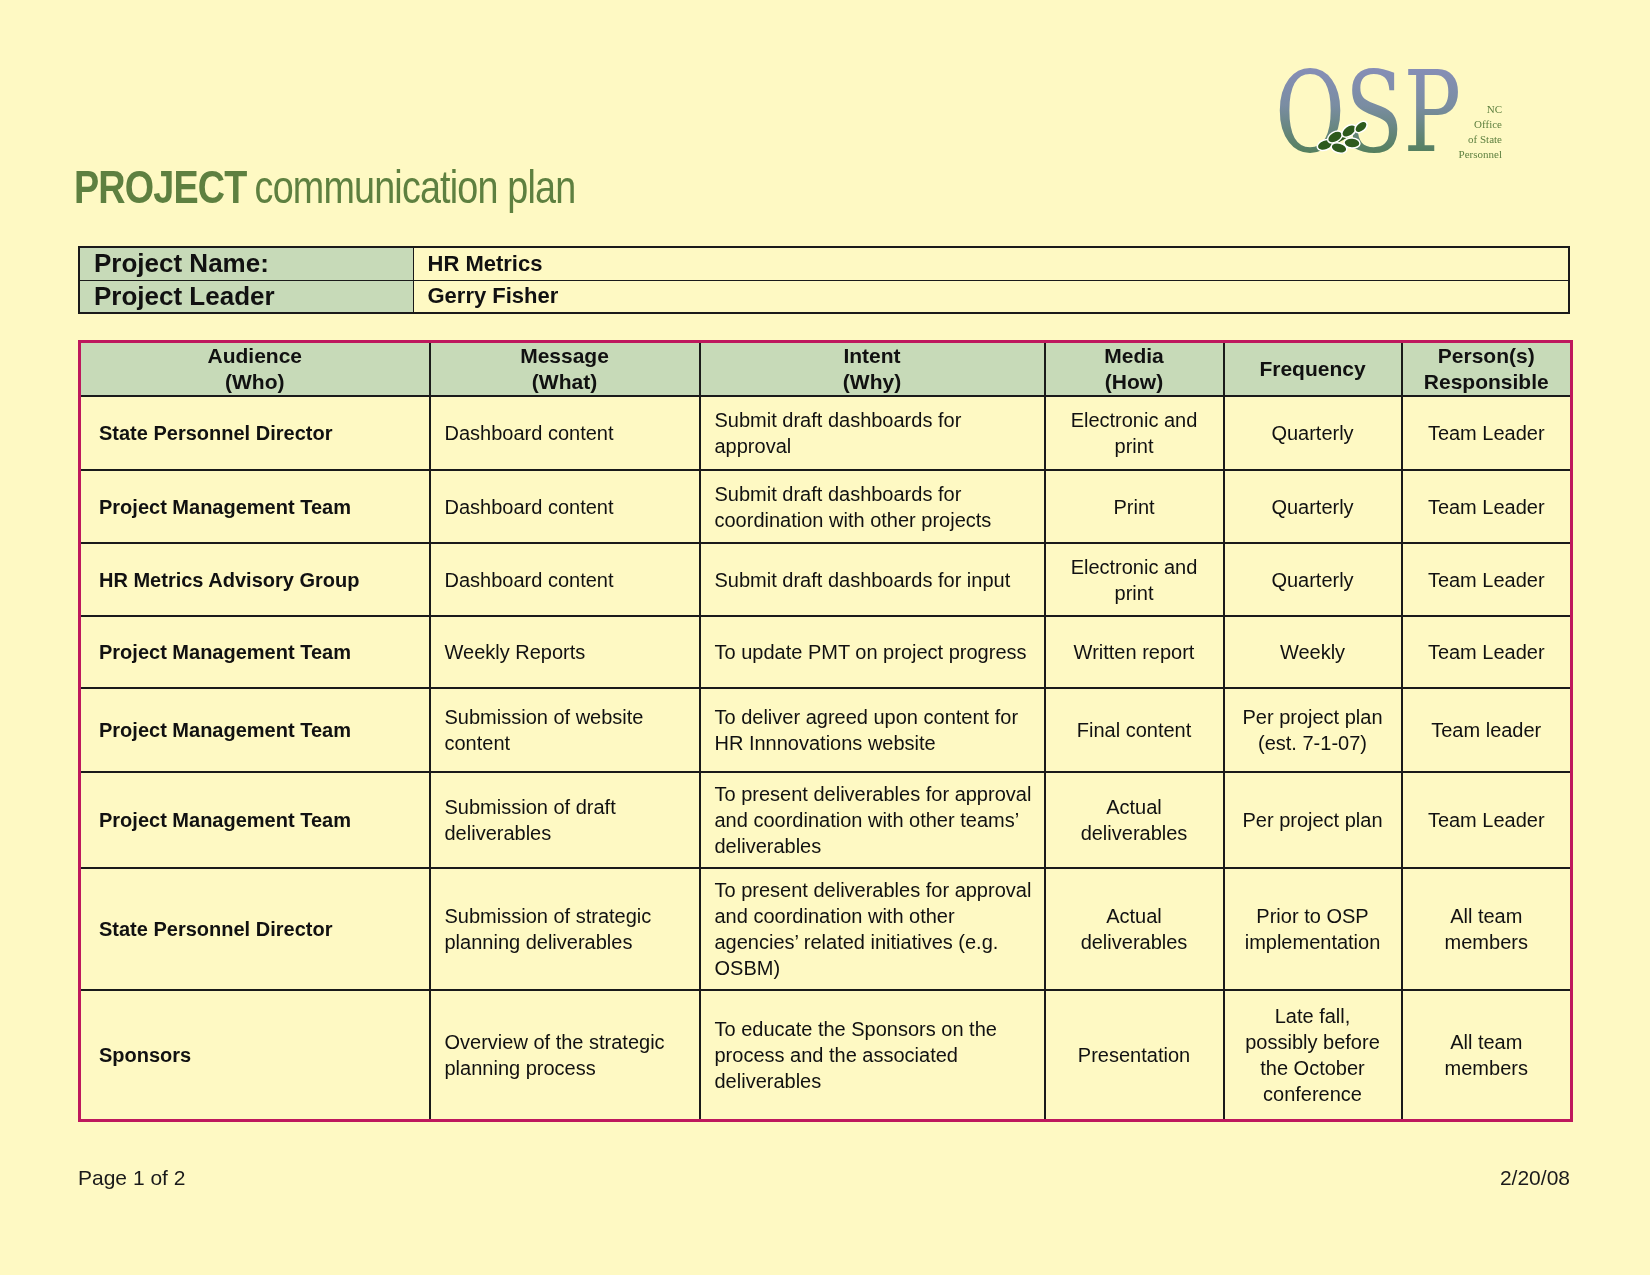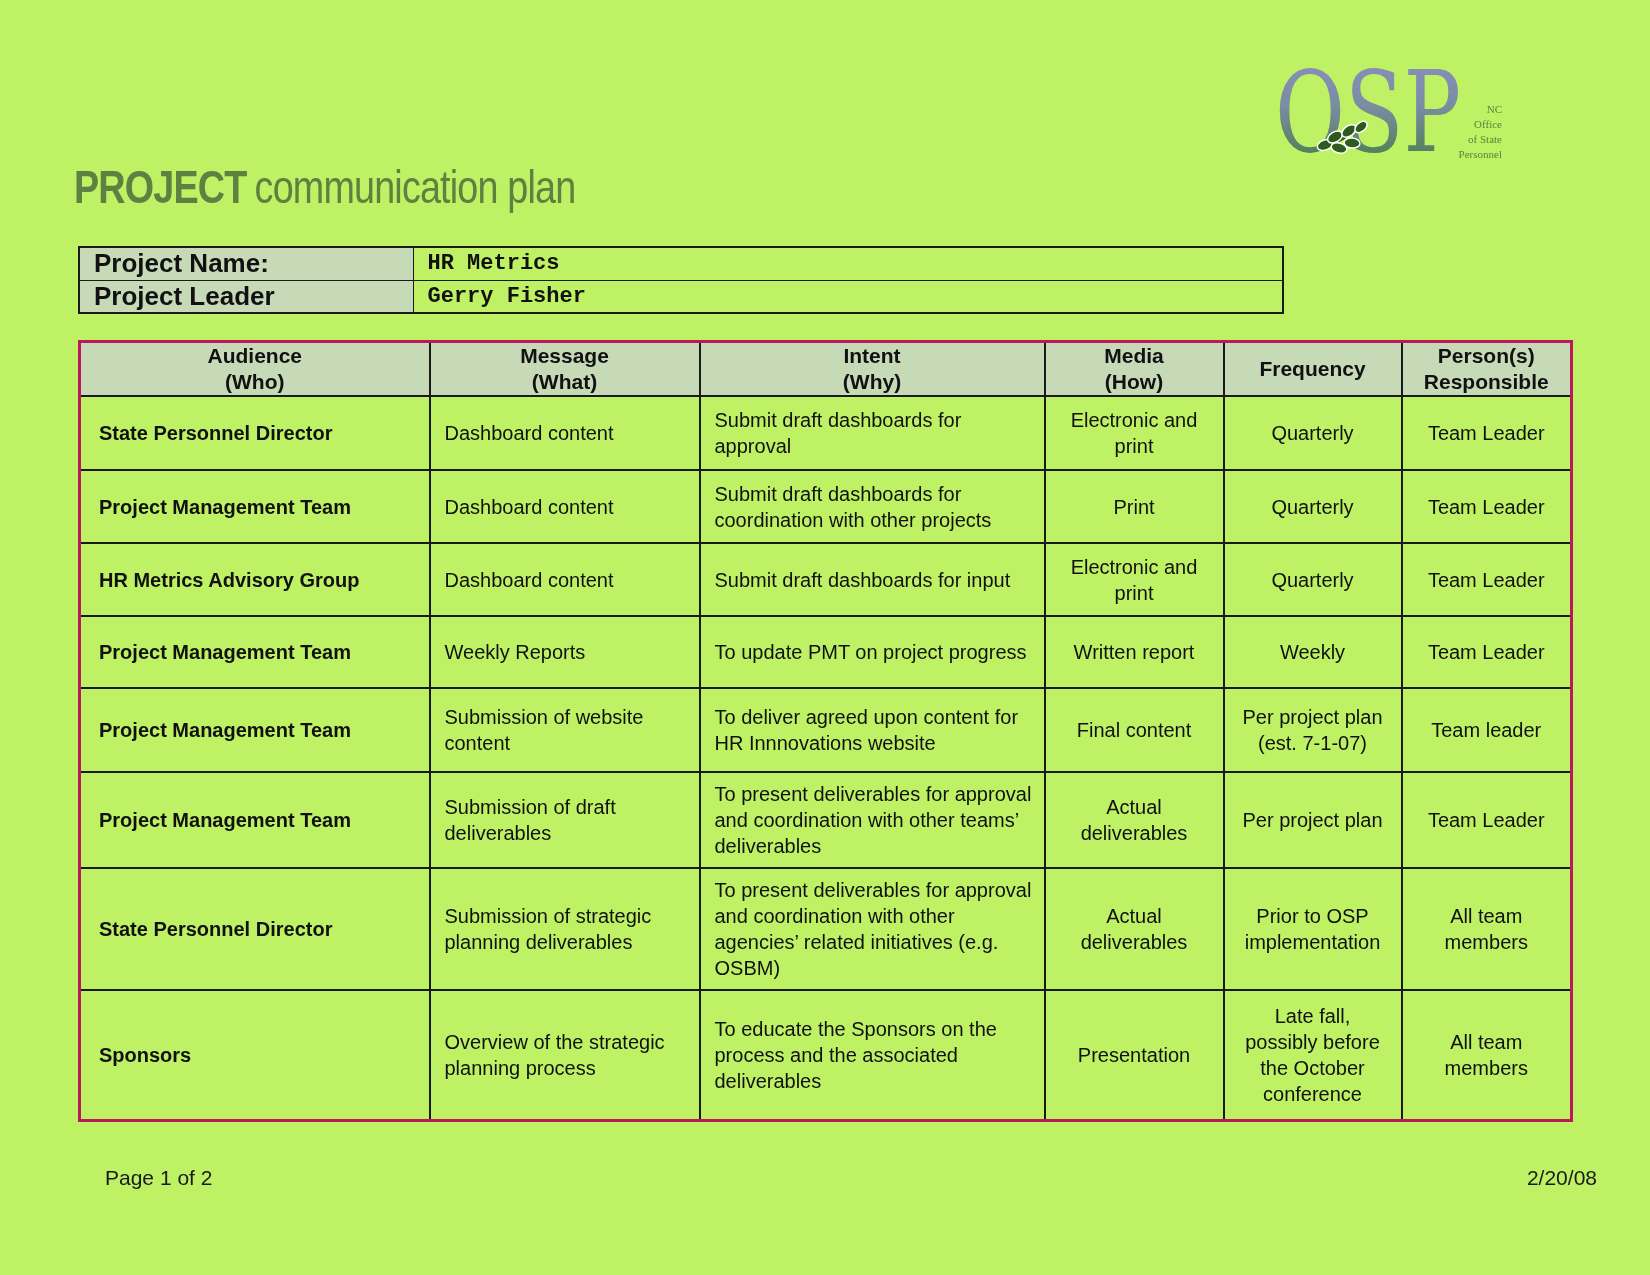--- a/index.html
+++ b/index.html
@@ -8,21 +8,21 @@
     font-family: "Liberation Sans", sans-serif;
     color: #111;
     width: 1650px;
     height: 1275px;
     position: relative;
     overflow: hidden;
   }
   .page {
     position: absolute;
     inset: 0;
-    background: #bef264;
+    background: #fef9c3;
   }
 
   
   .logo {
     position: absolute;
     top: 55px;
     right: 148px;
     display: flex;
     align-items: flex-end;
   }
@@ -49,42 +49,41 @@
     letter-spacing: -1px;
     font-weight: 400;
   }
   .title .title-bold { font-weight: 700; margin-right: 10px; }
 
   
   .info-table {
     position: absolute;
     top: 246px;
     left: 78px;
-    width: 1206px;
+    width: 1492px;
     border-collapse: collapse;
     table-layout: fixed;
     border: 2px solid #1a1a1a;
   }
   .info-table td {
     border: 1px solid #1a1a1a;
     height: 33px;
     vertical-align: middle;
   }
   .info-table td.label {
     width: 334px;
     background: var(--header-green, #c7dab8);
     font-weight: 700;
     font-size: 26px;
     padding-left: 14px;
   }
   .info-table td.value {
     font-weight: 700;
     font-size: 22px;
     padding-left: 14px;
-    font-family: Liberation Mono, monospace;
   }
 
   
   .main-table {
     position: absolute;
     top: 340px;
     left: 78px;
     width: 1492px;
     border-collapse: collapse;
     table-layout: fixed;
@@ -130,21 +129,20 @@
   
   .footer {
     position: absolute;
     top: 1166px;
     left: 78px;
     width: 1492px;
     display: flex;
     justify-content: space-between;
     font-size: 21px;
     color: #1a1a1a;
-    margin-left: 27px;
   }
 </style>
 </head>
 <body>
 
 <div class="page">
 
   <div class="logo">
     <svg width="190" height="115" viewBox="0 0 190 115">
       <defs>

